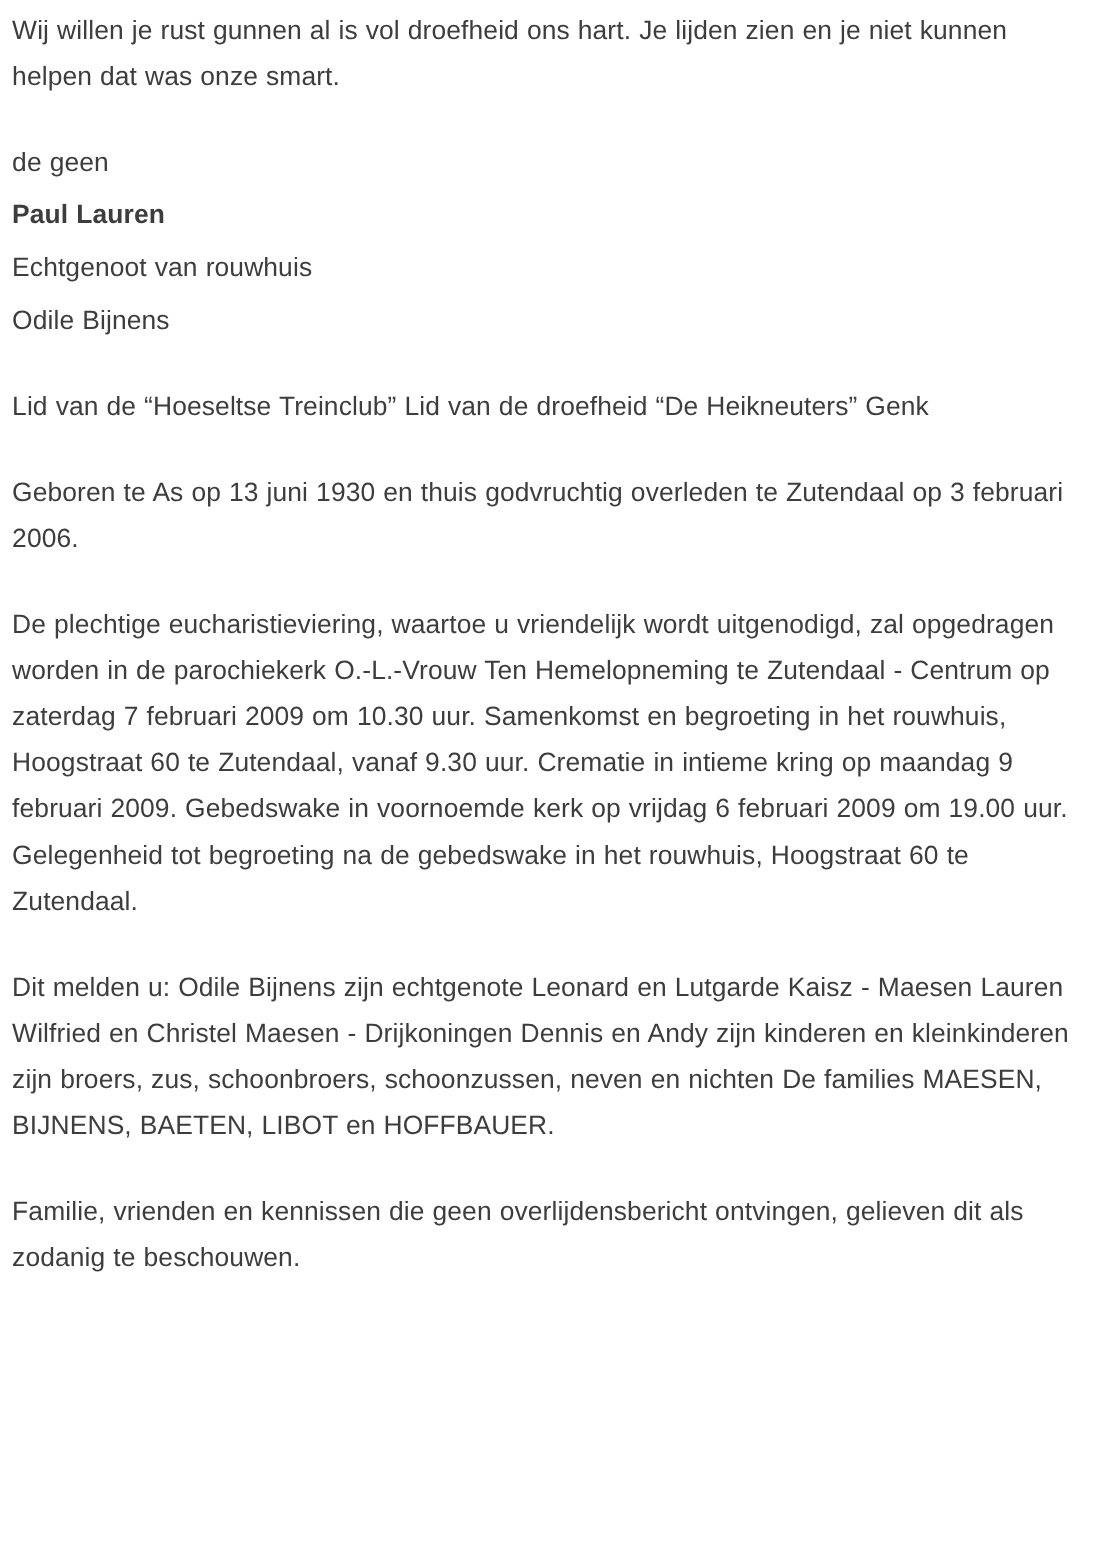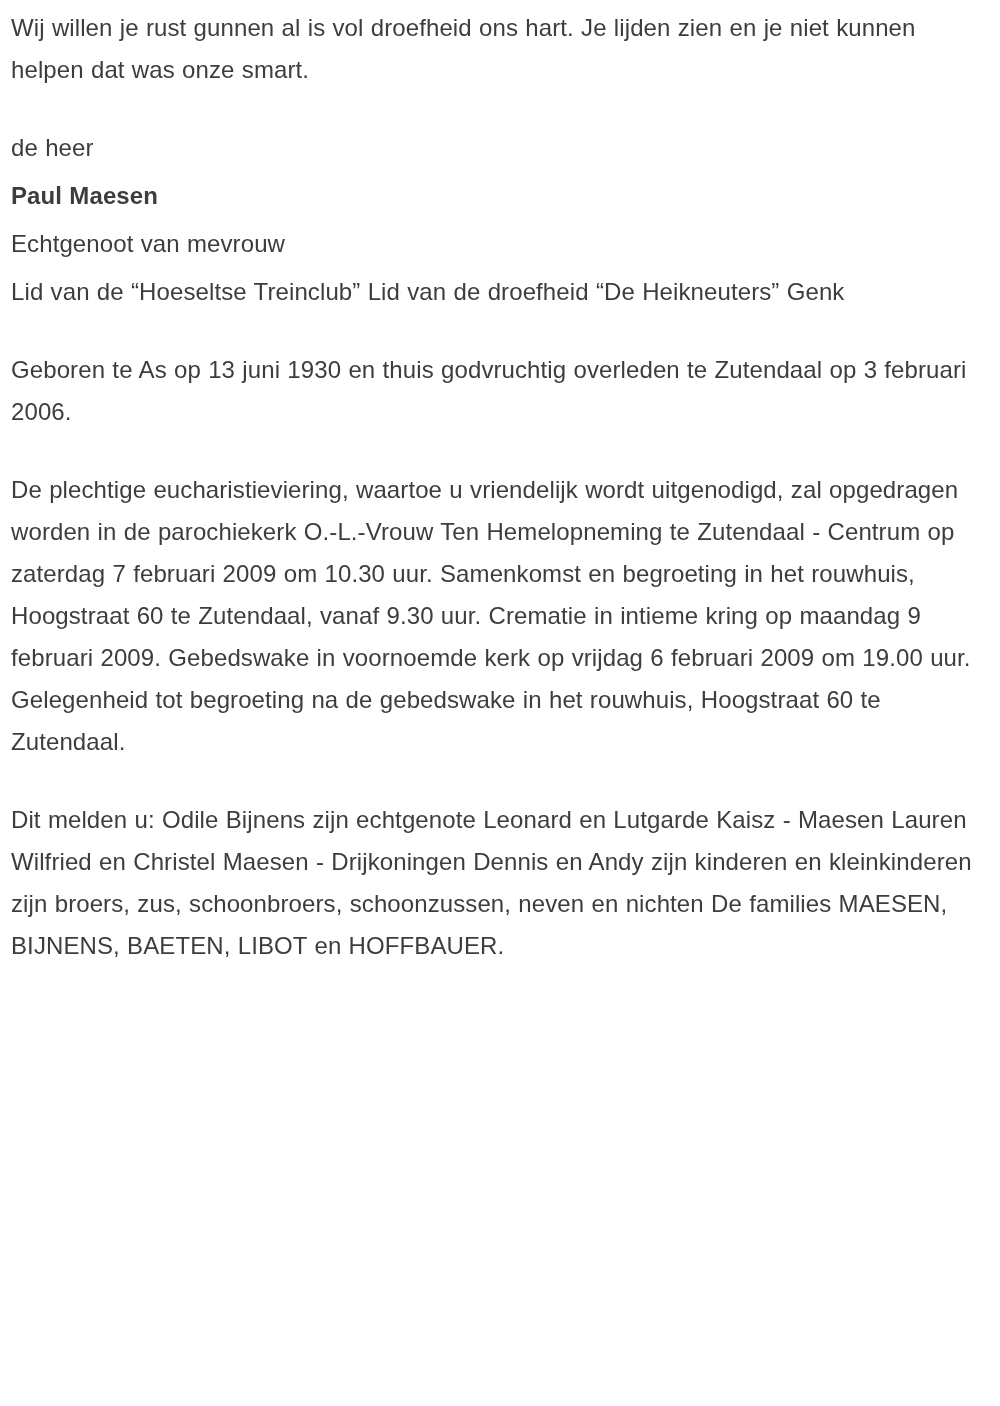--- a/index.html
+++ b/index.html
@@ -33,20 +33,22 @@
   }
   .para.bold {
     font-weight: 700;
   }
 </style>
 </head>
 <body style="background: rgb(255, 255, 255); color: rgb(61, 61, 61);">
 
 <main class="doc">
   <p class="para">Wij willen je rust gunnen al is vol droefheid ons hart. Je lijden zien en je niet kunnen helpen dat was onze smart.</p>
-  <p class="para tight">de heer</p>
-  <p class="para tight bold">Paul Maesen</p>
-  <p class="para tight">Echtgenoot van mevrouw</p>
+  <p class="para tight">de geen</p>
+  <p class="para tight bold">Paul Lauren</p>
+  <p class="para tight">Echtgenoot van rouwhuis</p>
+  <p class="para">Odile Bijnens</p>
   <p class="para">Lid van de “Hoeseltse Treinclub” Lid van de droefheid “De Heikneuters” Genk</p>
   <p class="para">Geboren te As op 13 juni 1930 en thuis godvruchtig overleden te Zutendaal op 3 februari 2006.</p>
   <p class="para">De plechtige eucharistieviering, waartoe u vriendelijk wordt uitgenodigd, zal opgedragen worden in de parochiekerk O.-L.-Vrouw Ten Hemelopneming te Zutendaal - Centrum op zaterdag 7 februari 2009 om 10.30 uur. Samenkomst en begroeting in het rouwhuis, Hoogstraat 60 te Zutendaal, vanaf 9.30 uur. Crematie in intieme kring op maandag 9 februari 2009. Gebedswake in voornoemde kerk op vrijdag 6 februari 2009 om 19.00 uur. Gelegenheid tot begroeting na de gebedswake in het rouwhuis, Hoogstraat 60 te Zutendaal.</p>
   <p class="para">Dit melden u: Odile Bijnens zijn echtgenote Leonard en Lutgarde Kaisz - Maesen Lauren Wilfried en Christel Maesen - Drijkoningen Dennis en Andy zijn kinderen en kleinkinderen zijn broers, zus, schoonbroers, schoonzussen, neven en nichten De families MAESEN, BIJNENS, BAETEN, LIBOT en HOFFBAUER.</p>
+  <p class="para">Familie, vrienden en kennissen die geen overlijdensbericht ontvingen, gelieven dit als zodanig te beschouwen.</p>
 </main>
 
 </body></html>

